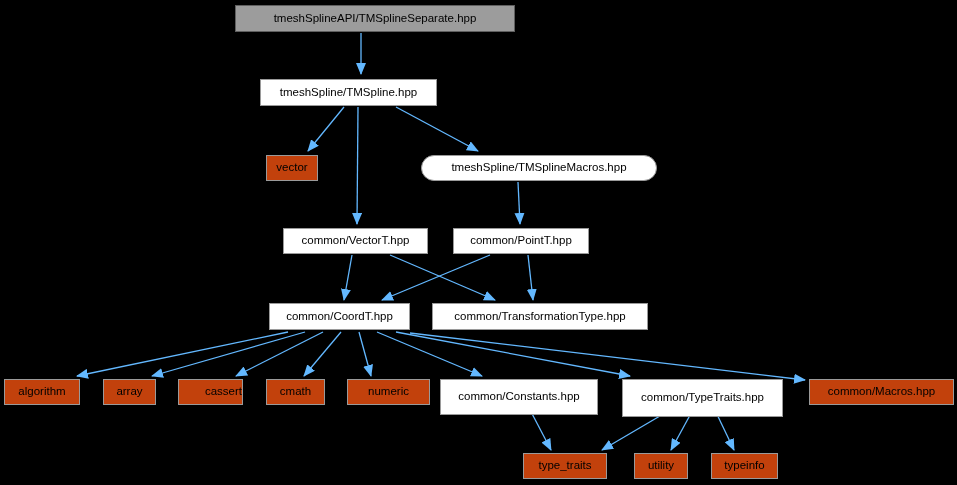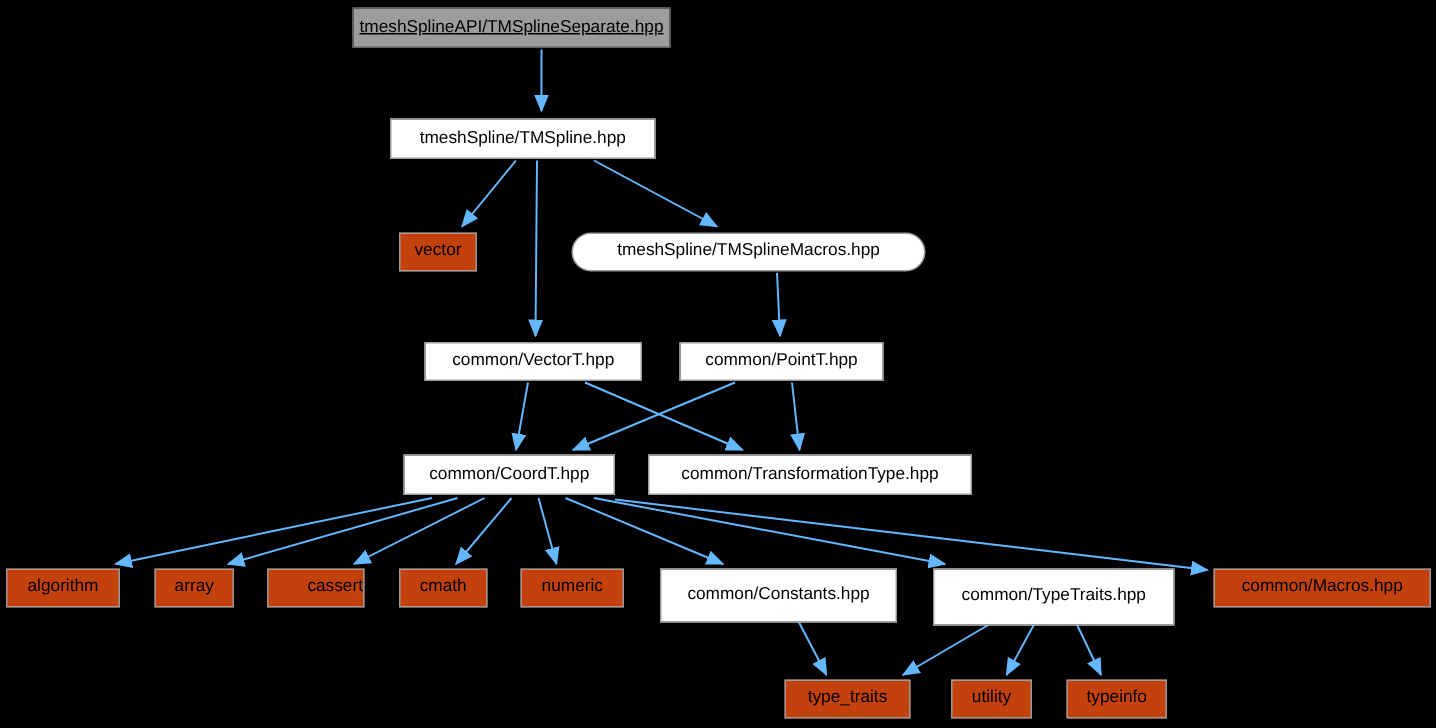--- a/index.html
+++ b/index.html
@@ -51,33 +51,33 @@
     <line class="edge" x1="359" y1="332" x2="371" y2="376" marker-end="url(#arrow)"></line>
     <line class="edge" x1="377" y1="332" x2="482" y2="376" marker-end="url(#arrow)"></line>
     <line class="edge" x1="396" y1="332" x2="630" y2="376" marker-end="url(#arrow)"></line>
     <line class="edge" x1="410" y1="333" x2="805" y2="380" marker-end="url(#arrow)"></line>
     <line class="edge" x1="528" y1="406" x2="551" y2="450" marker-end="url(#arrow)"></line>
     <line class="edge" x1="677" y1="406" x2="602" y2="450" marker-end="url(#arrow)"></line>
     <line class="edge" x1="695" y1="406" x2="671" y2="450" marker-end="url(#arrow)"></line>
     <line class="edge" x1="713" y1="406" x2="734" y2="450" marker-end="url(#arrow)"></line>
   </svg>
 
-  <div class="node root" style="left:235px;top:5px;width:212px;height:27px;text-decoration:underline;">
+  <div class="node root" style="left:235px;top:5px;width:280px;height:27px;">
     <span>tmeshSplineAPI/TMSplineSeparate.hpp</span>
   </div>
 
   <div class="node file" style="left:260px;top:79px;width:177px;height:27px;">
     <span>tmeshSpline/TMSpline.hpp</span>
   </div>
 
   <div class="node leaf" style="left:266px;top:155px;width:52px;height:26px;">
     <span>vector</span>
   </div>
 
-  <div class="node file" style="left:381px;top:155px;width:236px;height:26px;border-radius:13px;">
+  <div class="node file" style="left:421px;top:155px;width:236px;height:26px;border-radius:13px;">
     <span>tmeshSpline/TMSplineMacros.hpp</span>
   </div>
 
   <div class="node file" style="left:283px;top:228px;width:145px;height:26px;">
     <span>common/VectorT.hpp</span>
   </div>
 
   <div class="node file" style="left:453px;top:228px;width:136px;height:26px;">
     <span>common/PointT.hpp</span>
   </div>
@@ -99,21 +99,21 @@
   </div>
 
   <div class="node leaf" style="left:178px;top:379px;width:65px;height:26px;justify-content:flex-end;">
     <span>cassert</span>
   </div>
 
   <div class="node leaf" style="left:266px;top:379px;width:59px;height:26px;">
     <span>cmath</span>
   </div>
 
-  <div class="node leaf" style="left:347px;top:379px;width:69px;height:26px;">
+  <div class="node leaf" style="left:347px;top:379px;width:83px;height:26px;">
     <span>numeric</span>
   </div>
 
   <div class="node file" style="left:440px;top:379px;width:158px;height:36px;">
     <span>common/Constants.hpp</span>
   </div>
 
   <div class="node file" style="left:622px;top:379px;width:161px;height:38px;">
     <span>common/TypeTraits.hpp</span>
   </div>

